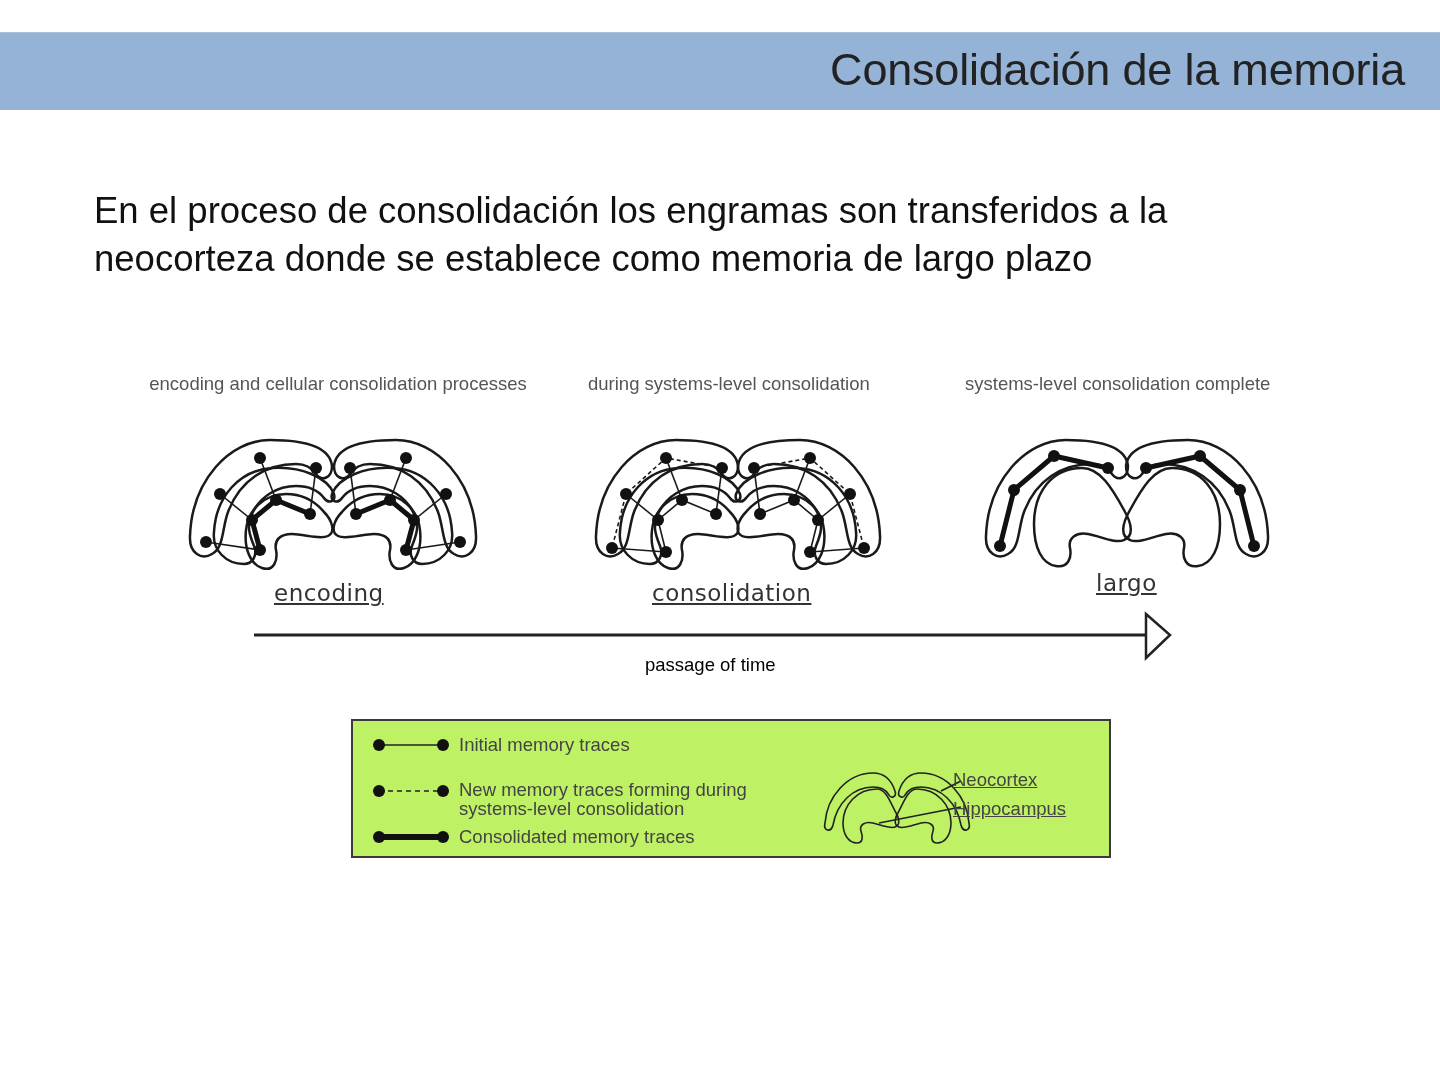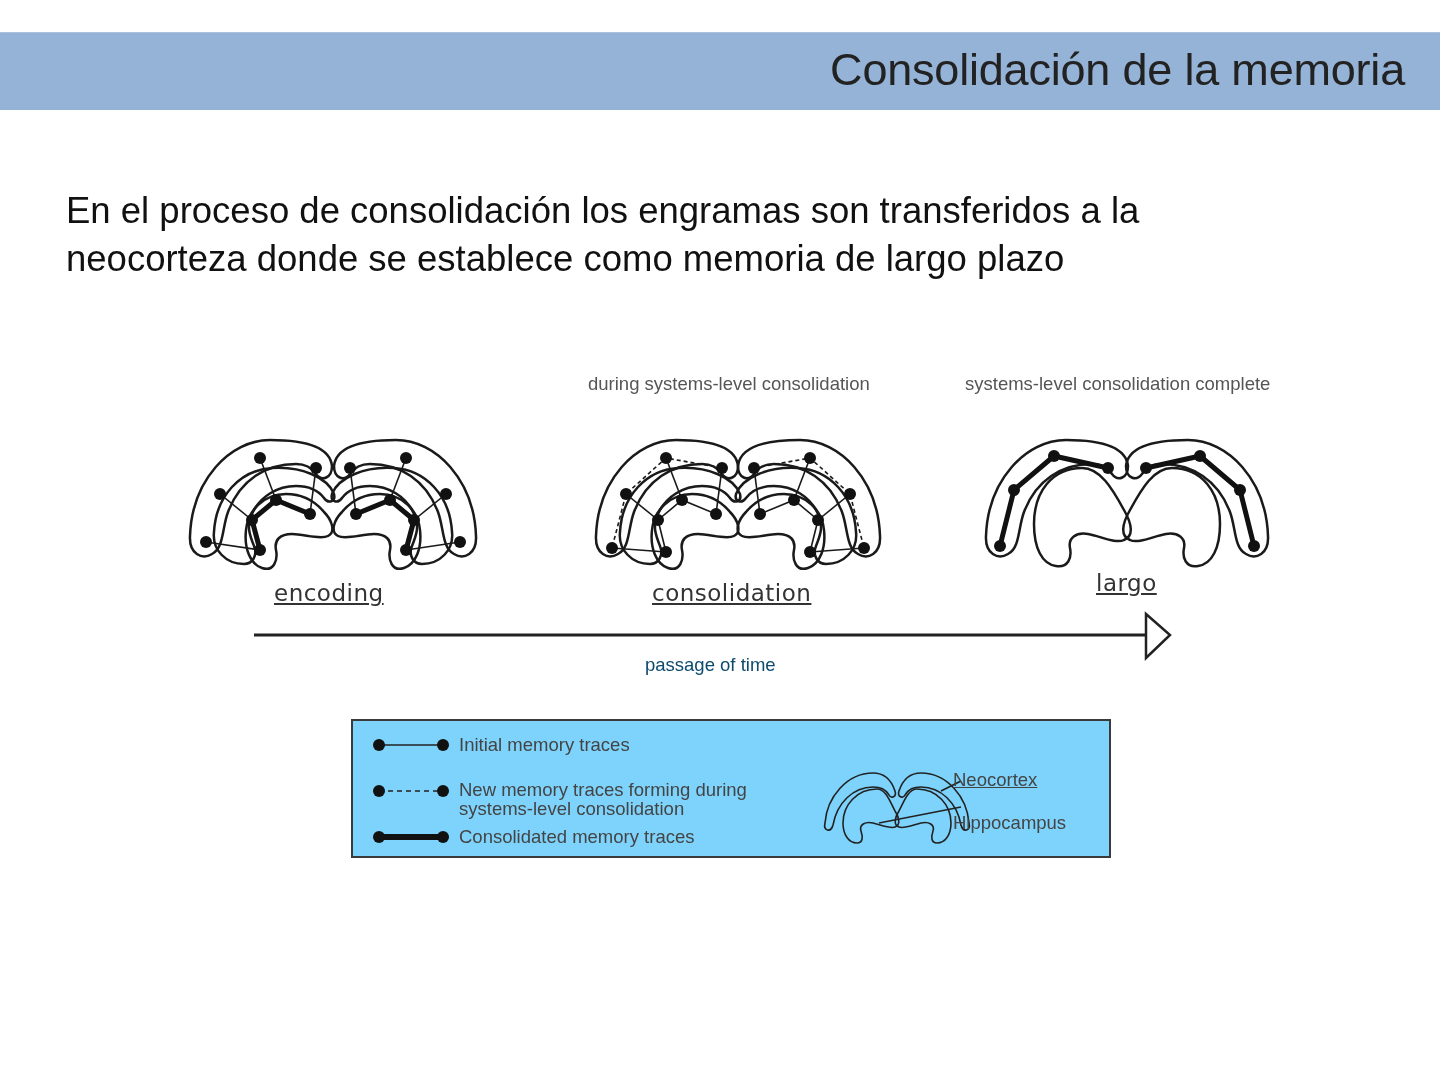--- a/index.html
+++ b/index.html
@@ -12,53 +12,54 @@
     background: #95b3d7; border-top: 1px solid #a9c1df;
   }
   .page-title {
     position: absolute; left: 0; width: 1405px; top: 44px; text-align: right;
     font-size: 45px; color: #222222; line-height: 52px; letter-spacing: -0.2px;
   }
   .body-text {
     position: absolute; left: 66px; top: 187px; width: 1300px;
     font-size: 36.5px; line-height: 48px; color: #111111;
   }
-  .body-text div { white-space: nowrap; }
+  .body-text div { white-space: nowrap; margin-left: 28px; }
   .figure { position: absolute; left: 0; top: 0; width: 1440px; height: 1080px; }
   .stage-caption {
     position: absolute; font-size: 18.5px; color: #555555; text-align: center; line-height: 20px;
     white-space: nowrap;
   }
   .stage-label {
     position: absolute; font-family: "DejaVu Sans", sans-serif; font-size: 23px; color: #333333;
     white-space: nowrap; letter-spacing: 0.5px; text-decoration: underline;
   }
   .time-label {
-    position: absolute; left: 645px; top: 654px; font-size: 18.5px; color: #0c4a6e; white-space: nowrap;
+    position: absolute; left: 645px; top: 654px; font-size: 18.5px; color: #000000; white-space: nowrap;
   }
   .legend {
     position: absolute; left: 351px; top: 719px; width: 756px; height: 135px;
-    border: 2.5px solid #3a3a3a; background: #7dd3fc;
+    border: 2.5px solid #3a3a3a; background: #bef264;
   }
   .legend-text {
     position: absolute; font-size: 18.5px; color: #444444; line-height: 19px; white-space: nowrap;
   }
 </style>
 </head>
 <body>
 
 <div class="header-band"></div>
 <div class="page-title">Consolidación de la memoria</div>
 
 <div class="body-text">
   <div>En el proceso de consolidación los engramas son transferidos a la</div>
   <div>neocorteza donde se establece como memoria de largo plazo</div>
 </div>
 
 <div class="stage-caption" style="left:130px; top:374px; width:416px;">
+  <div>encoding and cellular consolidation processes</div>
 </div>
 <div class="stage-caption" style="left:588px; top:374px;">
   <div>during systems-level consolidation</div>
 </div>
 <div class="stage-caption" style="left:965px; top:374px;">
   <div>systems-level consolidation complete</div>
 </div>
 
 <svg class="figure" width="1440" height="1080" viewBox="0 0 1440 1080">
   <defs>
@@ -247,14 +248,14 @@
       <line x1="56" y1="50" x2="138" y2="34"></line>
     </g>
   </svg>
   <div class="legend-text" style="left:106px; top:14px;">Initial memory traces</div>
   <div class="legend-text" style="left:106px; top:59px;">
     <div>New memory traces forming during</div>
     <div>systems-level consolidation</div>
   </div>
   <div class="legend-text" style="left:106px; top:106px;">Consolidated memory traces</div>
   <div class="legend-text" style="left:600px; top:49px;text-decoration:underline;">Neocortex</div>
-  <div class="legend-text" style="left:600px; top:92px;">Hippocampus</div>
+  <div class="legend-text" style="left:600px; top:78px;text-decoration:underline;">Hippocampus</div>
 </div>
 
 </body></html>

